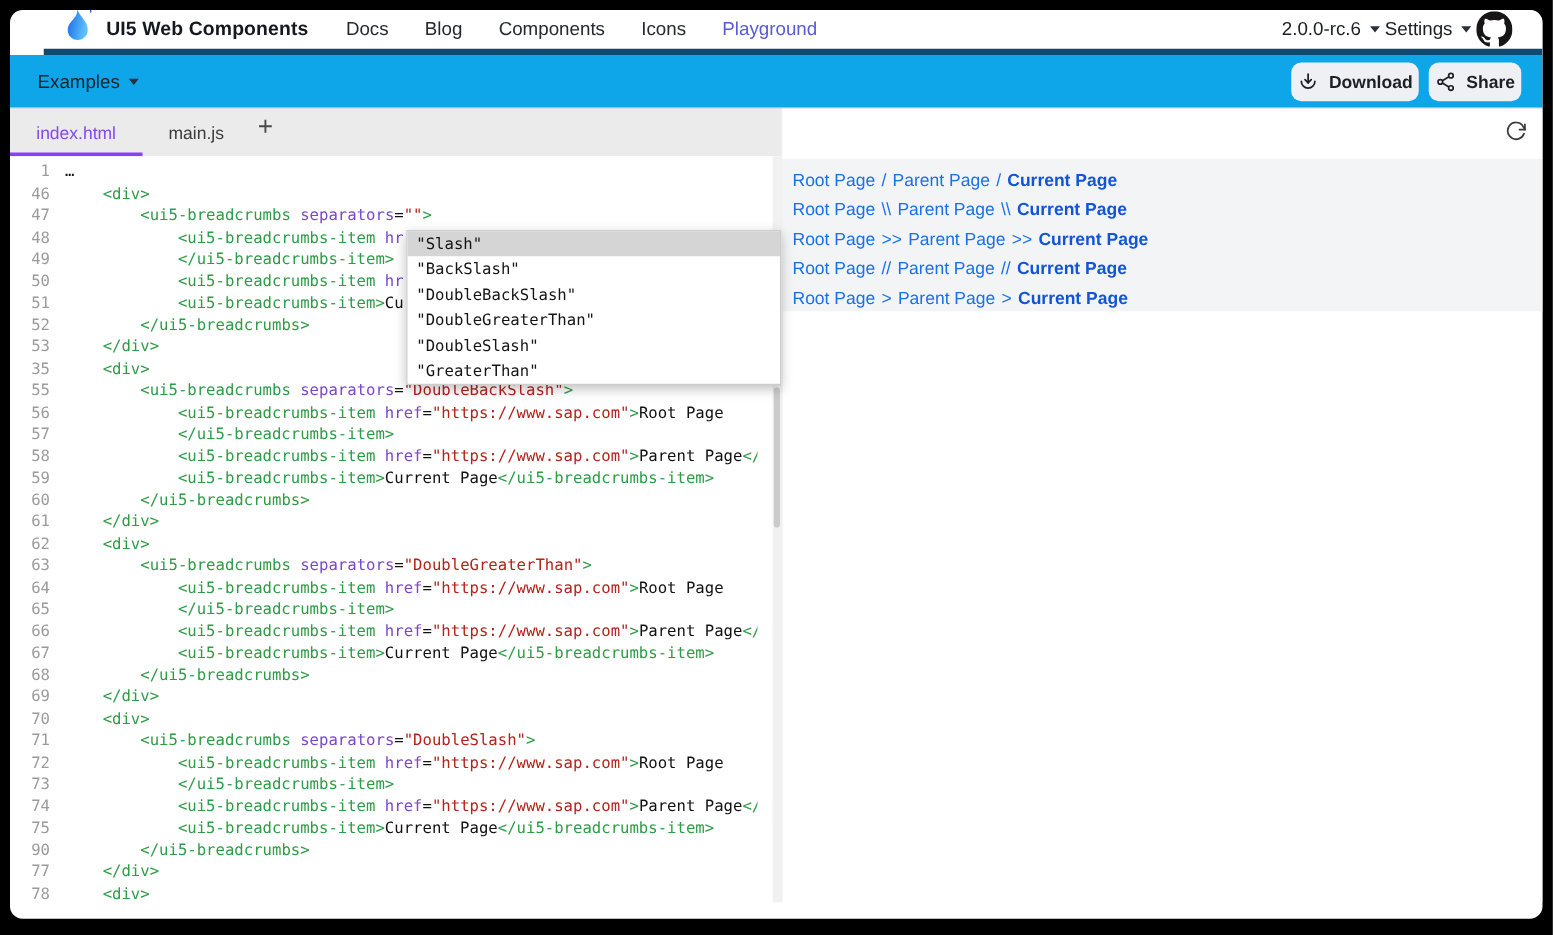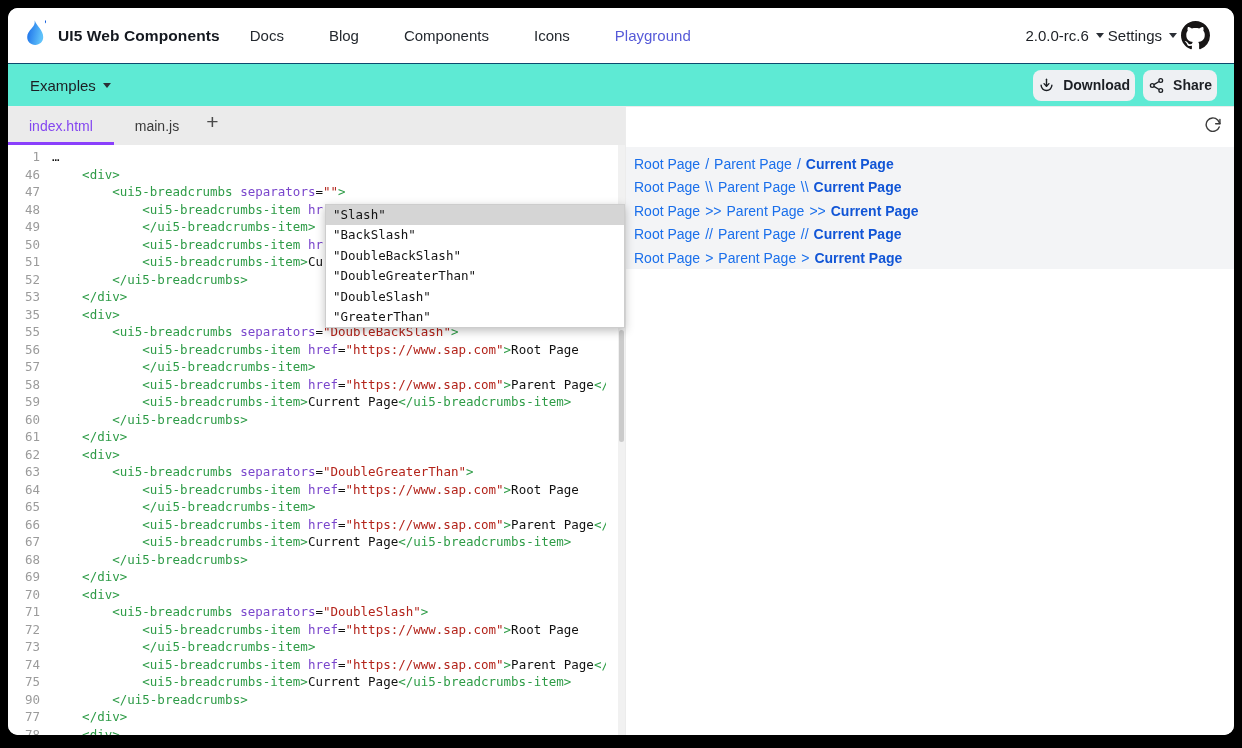--- a/index.html
+++ b/index.html
@@ -1,36 +1,36 @@
 <!DOCTYPE html>
 <html><head>
 <meta charset="utf-8">
 <style>
   * { margin:0; padding:0; box-sizing:border-box; }
   html,body { width:1242px; height:748px; background:#000; font-family:"Liberation Sans",sans-serif; }
   .frame { position:relative; width:1242px; height:748px; background:#000; }
   .app { position:absolute; left:8px; top:8px; right:8px; bottom:13px; background:#fff; border-radius:10px; overflow:hidden; }
 
   
-  .topnav { height:56px; display:flex; align-items:center; padding:0 24px 0 14px; border-bottom:1px solid #0c4a6e; background:#fff; }
+  .topnav { height:36px; display:flex; align-items:center; padding:0 24px 0 14px; border-bottom:5px solid #0c4a6e; background:#fff;margin-left:27px; }
   .brand { display:flex; align-items:center; gap:9px; }
   .brand-title { font-size:15.5px; font-weight:700; color:#14181f; letter-spacing:.1px; }
-  .nav-links { display:flex; gap:45px; margin-left:30px; }
+  .nav-links { display:flex; gap:29px; margin-left:30px; }
   .nav-link { font-size:15px; color:#24292f; text-decoration:none; cursor:pointer; }
   .nav-link.active { color:#565AD8; }
   .topnav-right { margin-left:auto; display:flex; align-items:center; gap:4px; }
   .menu-btn { display:flex; align-items:center; font-size:15px; color:#1c1f24; cursor:pointer; }
   .caret { width:0; height:0; border-left:4.5px solid transparent; border-right:4.5px solid transparent; border-top:5.5px solid #2b2f36; display:inline-block; margin-left:7px; }
   .gh { display:flex; align-items:center; cursor:pointer; }
   .search-pill { display:flex; align-items:center; gap:8px; background:#e9ebee; border-radius:16px; height:31px; padding:0 12px; width:168px; }
   .search-pill input { border:none; background:transparent; outline:none; font-size:14px; color:#3b4046; width:118px; font-family:"Liberation Sans",sans-serif; }
   .search-pill input::placeholder { color:#9aa2ab; }
 
   
-  .toolbar { height:43px; display:flex; align-items:center; padding:0 17px 0 22px; background:#5eead4; border-bottom:1px solid #ececec; }
+  .toolbar { height:43px; display:flex; align-items:center; padding:0 17px 0 22px; background:#0ea5e9; border-bottom:1px solid #ececec; }
   .toolbar-right { margin-left:auto; display:flex; align-items:center; gap:8px; }
   .tool-btn { display:flex; align-items:center; gap:8px; background:#eef0f3; border:none; border-radius:8px; height:31px; padding:0 5px; font-size:14px; font-weight:600; color:#1c1f24; cursor:pointer; font-family:"Liberation Sans",sans-serif; }
 
   
   .main { display:flex; height:635px; }
   .editor { position:relative; width:617px; flex:none; }
   .tabbar { height:38px; background:#ebebeb; display:flex; align-items:flex-start; }
   .tab { height:38px; display:flex; align-items:center; padding:0 21px; font-size:14px; color:#3a3a3a; cursor:pointer; position:relative; }
   .tab.active { color:#8447f0; }
   .tab.active::after { content:""; position:absolute; left:0; right:0; bottom:0; height:3px; background:#8a3ffc; }

